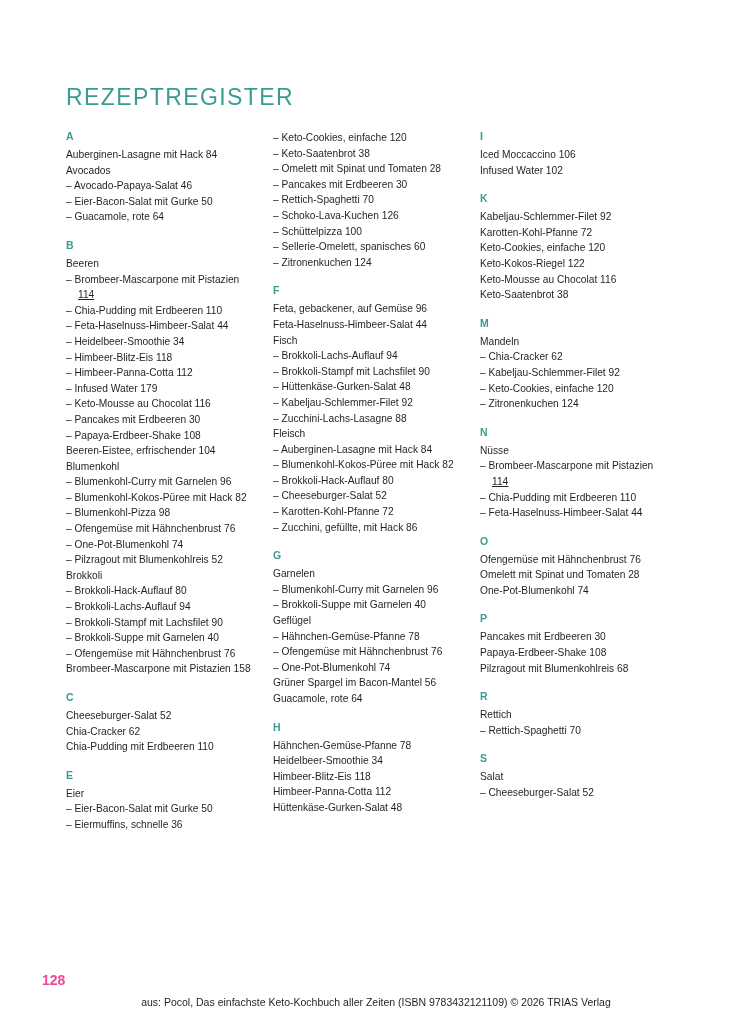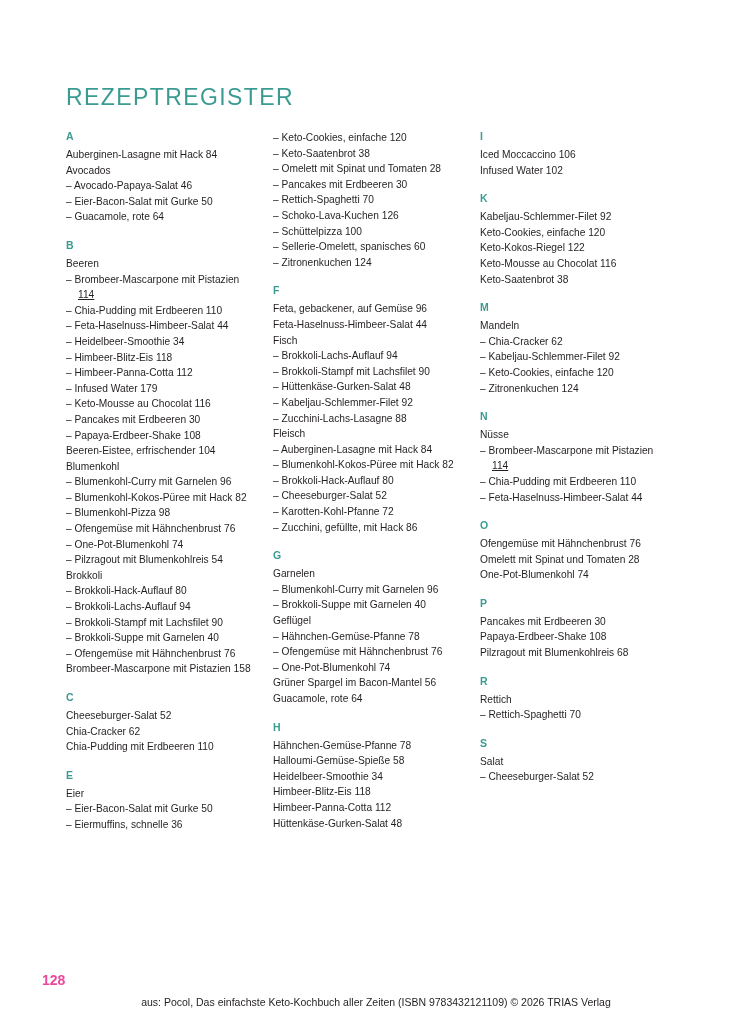--- a/index.html
+++ b/index.html
@@ -117,21 +117,21 @@
         <div class="entry sub">– Keto-Mousse au Chocolat  116</div>
         <div class="entry sub">– Pancakes mit Erdbeeren  30</div>
         <div class="entry sub">– Papaya-Erdbeer-Shake  108</div>
         <div class="entry">Beeren-Eistee, erfrischender  104</div>
         <div class="entry">Blumenkohl</div>
         <div class="entry sub">– Blumenkohl-Curry mit Garnelen  96</div>
         <div class="entry sub">– Blumenkohl-Kokos-Püree mit Hack  82</div>
         <div class="entry sub">– Blumenkohl-Pizza  98</div>
         <div class="entry sub">– Ofengemüse mit Hähnchenbrust  76</div>
         <div class="entry sub">– One-Pot-Blumenkohl  74</div>
-        <div class="entry sub">– Pilzragout mit Blumenkohlreis  54</div>
+        <div class="entry sub">– Pilzragout mit Blumenkohlreis  52</div>
         <div class="entry">Brokkoli</div>
         <div class="entry sub">– Brokkoli-Hack-Auflauf  80</div>
         <div class="entry sub">– Brokkoli-Lachs-Auflauf  94</div>
         <div class="entry sub">– Brokkoli-Stampf mit Lachsfilet  90</div>
         <div class="entry sub">– Brokkoli-Suppe mit Garnelen  40</div>
         <div class="entry sub">– Ofengemüse mit Hähnchenbrust  76</div>
         <div class="entry">Brombeer-Mascarpone mit Pistazien  158</div>
         <div class="letter">C</div>
         <div class="entry">Cheeseburger-Salat  52</div>
         <div class="entry">Chia-Cracker  62</div>
@@ -173,32 +173,32 @@
         <div class="entry sub">– Blumenkohl-Curry mit Garnelen  96</div>
         <div class="entry sub">– Brokkoli-Suppe mit Garnelen  40</div>
         <div class="entry">Geflügel</div>
         <div class="entry sub">– Hähnchen-Gemüse-Pfanne  78</div>
         <div class="entry sub">– Ofengemüse mit Hähnchenbrust  76</div>
         <div class="entry sub">– One-Pot-Blumenkohl  74</div>
         <div class="entry">Grüner Spargel im Bacon-Mantel  56</div>
         <div class="entry">Guacamole, rote  64</div>
         <div class="letter">H</div>
         <div class="entry">Hähnchen-Gemüse-Pfanne  78</div>
-        <div class="entry">Halloumi-Gemüse-Spieße  58</div>
         <div class="entry">Heidelbeer-Smoothie  34</div>
         <div class="entry">Himbeer-Blitz-Eis  118</div>
         <div class="entry">Himbeer-Panna-Cotta  112</div>
         <div class="entry">Hüttenkäse-Gurken-Salat  48</div>
       </div>
       <div class="col col-3">
         <div class="letter first">I</div>
         <div class="entry">Iced Moccaccino  106</div>
         <div class="entry">Infused Water  102</div>
         <div class="letter">K</div>
         <div class="entry">Kabeljau-Schlemmer-Filet  92</div>
+        <div class="entry">Karotten-Kohl-Pfanne  72</div>
         <div class="entry">Keto-Cookies, einfache  120</div>
         <div class="entry">Keto-Kokos-Riegel  122</div>
         <div class="entry">Keto-Mousse au Chocolat  116</div>
         <div class="entry">Keto-Saatenbrot  38</div>
         <div class="letter">M</div>
         <div class="entry">Mandeln</div>
         <div class="entry sub">– Chia-Cracker  62</div>
         <div class="entry sub">– Kabeljau-Schlemmer-Filet  92</div>
         <div class="entry sub">– Keto-Cookies, einfache  120</div>
         <div class="entry sub">– Zitronenkuchen  124</div>

